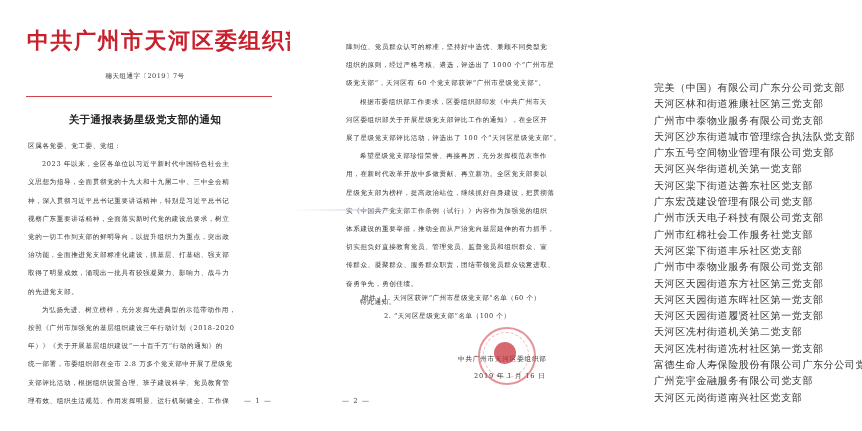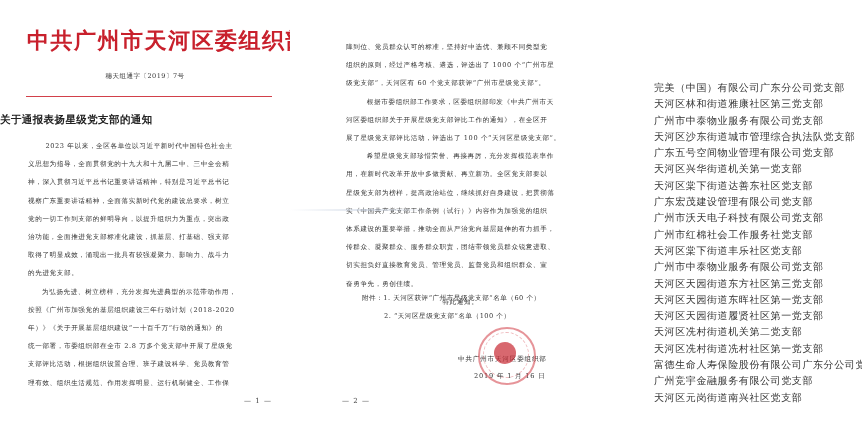--- a/index.html
+++ b/index.html
@@ -19,26 +19,26 @@
     white-space: nowrap; font-family: "DejaVu Serif", serif;
   }
   .doc-number {
     position: absolute; left: 0; width: 290px; top: 72px; text-align: center;
     font-size: 6.5px; color: #333; letter-spacing: 0.5px;
   }
   .red-rule {
     position: absolute; left: 26px; top: 96px; width: 246px; height: 1px; background: #d2404a;
   }
   .notice-title {
-    position: absolute; left: 0; width: 290px; top: 113px; text-align: left;
+    position: absolute; left: 0; width: 290px; top: 113px; text-align: center;
     font-size: 10.5px; font-weight: bold; color: #222; letter-spacing: 0.4px;
   }
   .para-block { position: absolute; font-size: 6.6px; line-height: 18.2px; color: #333; }
   .para-block p { margin: 0; white-space: nowrap; letter-spacing: 0.6px; }
-  .indent { text-indent: 14px; text-align: center; }
+  .indent { text-indent: 14px; }
   .page-num { position: absolute; font-size: 7px; color: #444; letter-spacing: 1px; }
 
   .attachment { position: absolute; font-size: 6.6px; line-height: 18px; color: #333; white-space: nowrap; letter-spacing: 0.5px; }
   .signer { position: absolute; font-size: 6.6px; color: #333; white-space: nowrap; letter-spacing: 0.8px; }
   .seal {
     position: absolute; left: 478px; top: 327px; width: 54px; height: 54px;
     border: 2px solid rgba(210, 60, 70, 0.55); border-radius: 50%;
   }
   .seal-inner {
     position: absolute; left: 14px; top: 13px; width: 22px; height: 22px; border-radius: 50%;
@@ -54,20 +54,21 @@
 </head>
 <body>
 
 <div class="page" id="page1">
   <div class="org-title">中共广州市天河区委组织部</div>
   <div class="doc-number">穗天组通字〔2019〕7号</div>
   <div class="red-rule"></div>
   <div class="notice-title">关于通报表扬星级党支部的通知</div>
 
   <div class="para-block" style="left:28px; top:137px;">
+    <p>区属各党委、党工委、党组：</p>
     <p class="indent">2023 年以来，全区各单位以习近平新时代中国特色社会主</p>
     <p>义思想为指导，全面贯彻党的十九大和十九届二中、三中全会精</p>
     <p>神，深入贯彻习近平总书记重要讲话精神，特别是习近平总书记</p>
     <p>视察广东重要讲话精神，全面落实新时代党的建设总要求，树立</p>
     <p>党的一切工作到支部的鲜明导向，以提升组织力为重点，突出政</p>
     <p>治功能，全面推进党支部标准化建设，抓基层、打基础、强支部</p>
     <p>取得了明显成效，涌现出一批具有较强凝聚力、影响力、战斗力</p>
     <p>的先进党支部。</p>
     <p class="indent">为弘扬先进、树立榜样，充分发挥先进典型的示范带动作用，</p>
     <p>按照《广州市加强党的基层组织建设三年行动计划（2018-2020</p>
@@ -85,22 +86,22 @@
     <p>组织的原则，经过严格考核、遴选，评选出了 1000 个“广州市星</p>
     <p>级党支部”，天河区有 60 个党支部获评“广州市星级党支部”。</p>
     <p class="indent">根据市委组织部工作要求，区委组织部印发《中共广州市天</p>
     <p>河区委组织部关于开展星级党支部评比工作的通知》，在全区开</p>
     <p>展了星级党支部评比活动，评选出了 100 个“天河区星级党支部”。</p>
     <p class="indent">希望星级党支部珍惜荣誉、再接再厉，充分发挥模范表率作</p>
     <p>用，在新时代改革开放中多做贡献、再立新功。全区党支部要以</p>
     <p>星级党支部为榜样，提高政治站位，继续抓好自身建设，把贯彻落</p>
     <p>实《中国共产党支部工作条例（试行）》内容作为加强党的组织</p>
     <p>体系建设的重要举措，推动全面从严治党向基层延伸的有力抓手，</p>
+    <p>切实担负好直接教育党员、管理党员、监督党员和组织群众、宣</p>
     <p>传群众、凝聚群众、服务群众职责，团结带领党员群众锐意进取、</p>
-    <p>切实担负好直接教育党员、管理党员、监督党员和组织群众、宣</p>
     <p>奋勇争先，勇创佳绩。</p>
     <p class="indent">特此通知。</p>
   </div>
   <div class="gutter-shadow" style="top:209px;"></div>
 
   <div class="attachment" style="left:72px; top:289px;">附件：1. 天河区获评“广州市星级党支部”名单（60 个）</div>
   <div class="attachment" style="left:94px; top:307px;">2. “天河区星级党支部”名单（100 个）</div>
 
   <div class="signer" style="left:168px; top:355px;">中共广州市天河区委组织部</div>
   <div class="signer" style="left:184px; top:372px;">2019 年 1 月 16 日</div>

